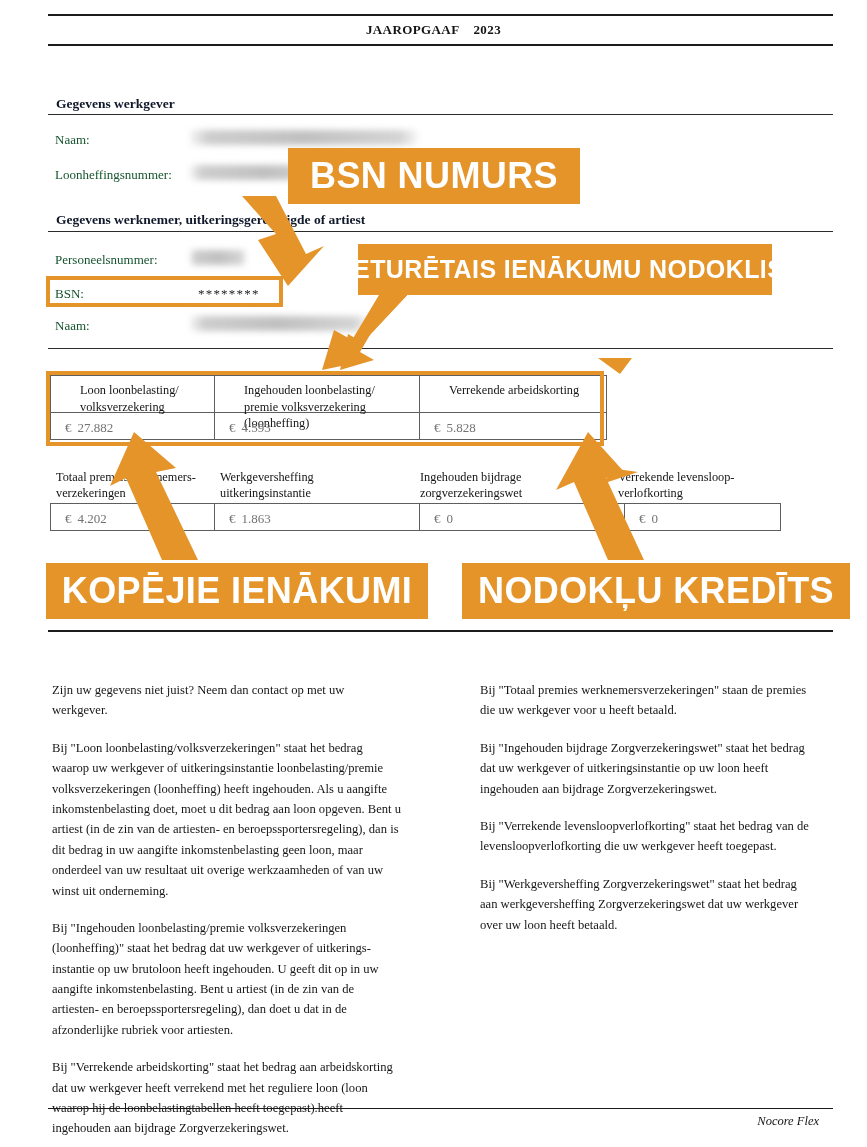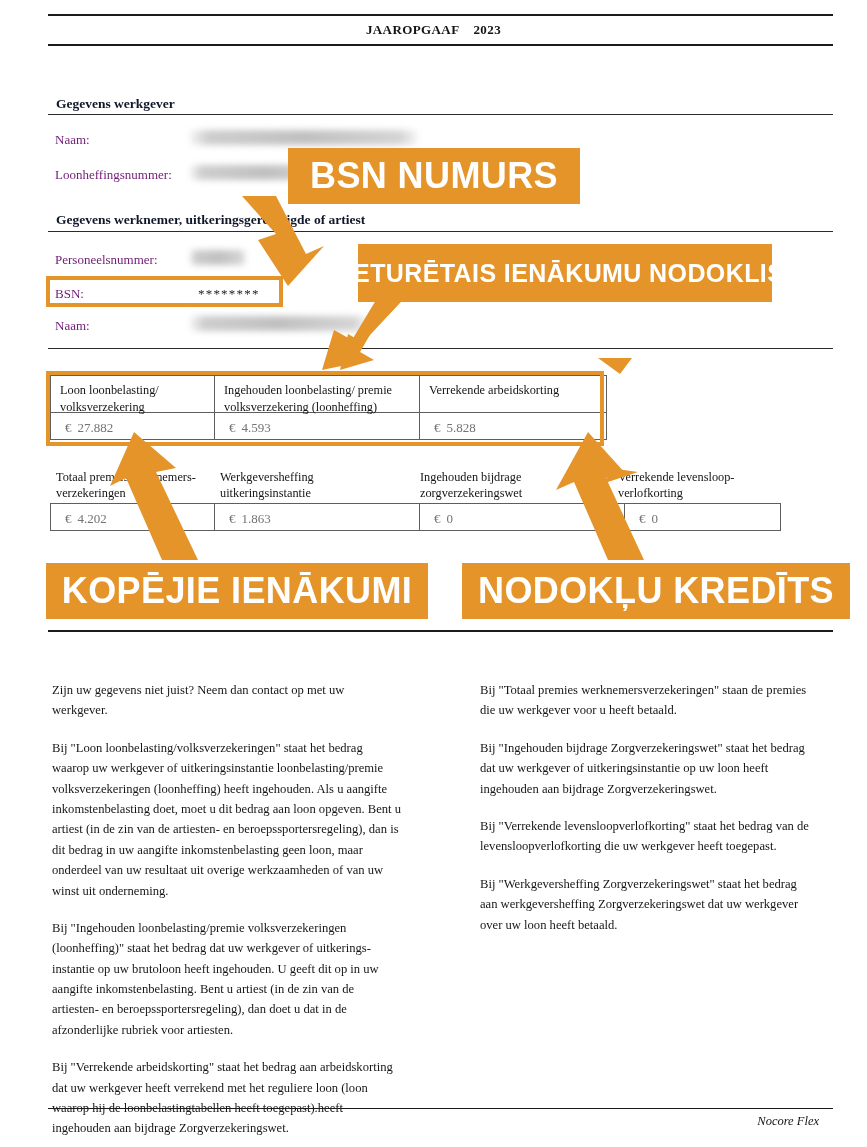--- a/index.html
+++ b/index.html
@@ -56,21 +56,21 @@
     font-weight: bold;
     color: #0f172a;
     white-space: nowrap;
   }
 
   
   .field-label {
     position: absolute;
     font-family: "Liberation Serif", serif;
     font-size: 13px;
-    color: #701a75;
+    color: #14532d;
     white-space: nowrap;
   }
   .redacted {
     position: absolute;
     background: linear-gradient(90deg,
         rgba(205,205,205,.20) 0%,
         rgba(186,186,186,.72) 8%,
         rgba(176,176,176,.80) 50%,
         rgba(190,190,190,.66) 92%,
         rgba(210,210,210,.18) 100%);
@@ -98,20 +98,21 @@
     padding: 0;
   }
   .cell-head {
     font-family: "Liberation Serif", serif;
     font-size: 12.3px;
     line-height: 1.35;
     color: #141414;
     padding: 6px 8px 6px 9px;
     height: 36px;
     box-sizing: border-box;
+    margin-left: 20px;
   }
   .cell-val {
     font-family: "Liberation Serif", serif;
     font-size: 13px;
     color: #737373;
     padding: 7px 8px 8px 14px;
     height: 26px;
     box-sizing: border-box;
     white-space: nowrap;
   }
@@ -349,21 +350,21 @@
   <div class="arrow" style="left:226px; top:548px; width:40px; height:18px;">
     <svg width="40" height="18" viewBox="0 0 40 18" xmlns="http://www.w3.org/2000/svg" aria-hidden="true">
       <path d="M20,0 L40,18 L0,18 Z" fill="#ffffff"></path>
     </svg>
   </div>
 
   <div class="callout" style="left:248px; top:148px; width:292px; height:56px; font-size:36px;margin-left:40px;">
     <span>BSN NUMURS</span>
   </div>
 
-  <div class="callout" style="left:358px; top:244px; width:414px; height:58px; font-size:25px;">
+  <div class="callout" style="left:358px; top:244px; width:414px; height:51px; font-size:25px;">
     <span>IETURĒTAIS IENĀKUMU NODOKLIS</span>
   </div>
 
   <div class="callout" style="left:46px; top:563px; width:382px; height:56px; font-size:36px;">
     <span>KOPĒJIE IENĀKUMI</span>
   </div>
 
   <div class="callout" style="left:462px; top:563px; width:388px; height:56px; font-size:36px;">
     <span>NODOKĻU KREDĪTS</span>
   </div>

